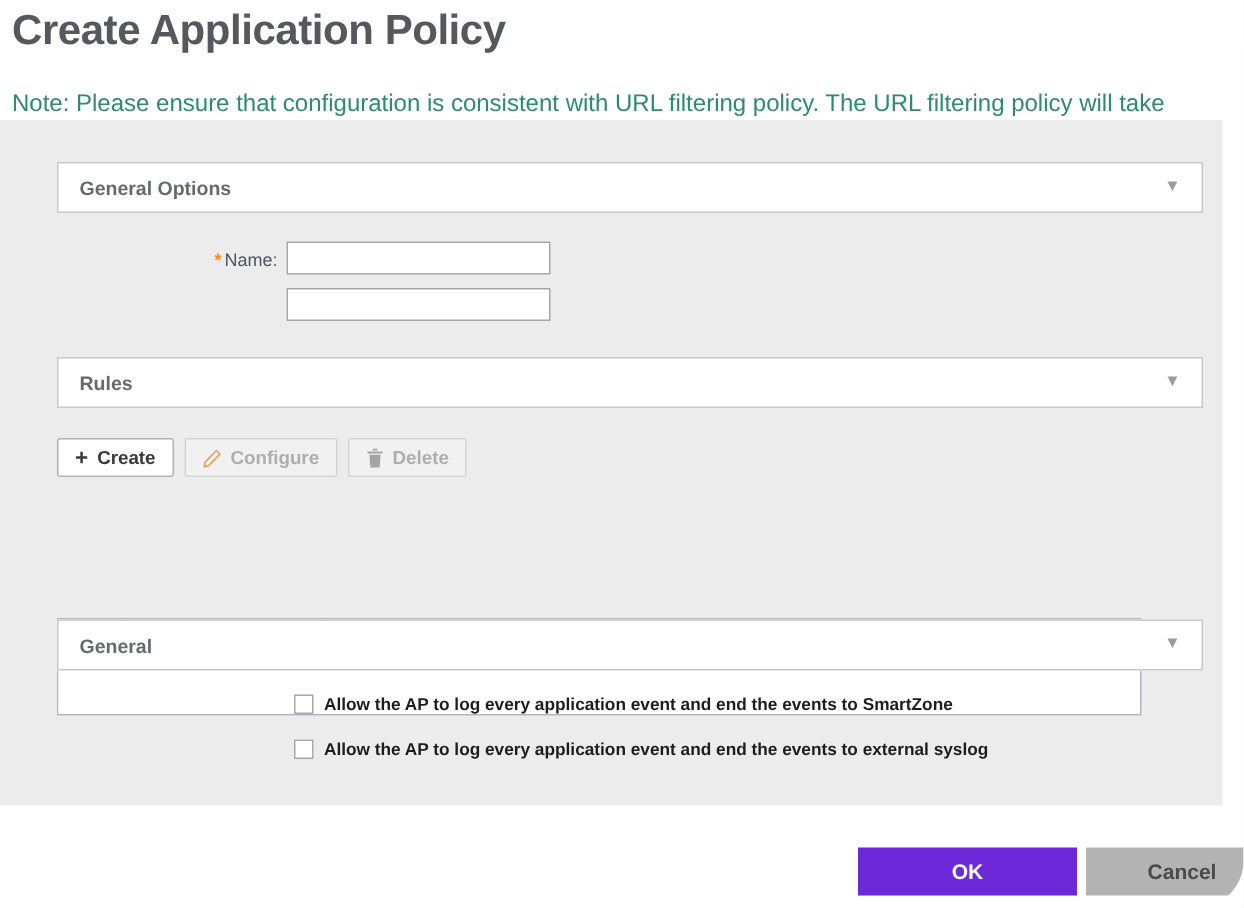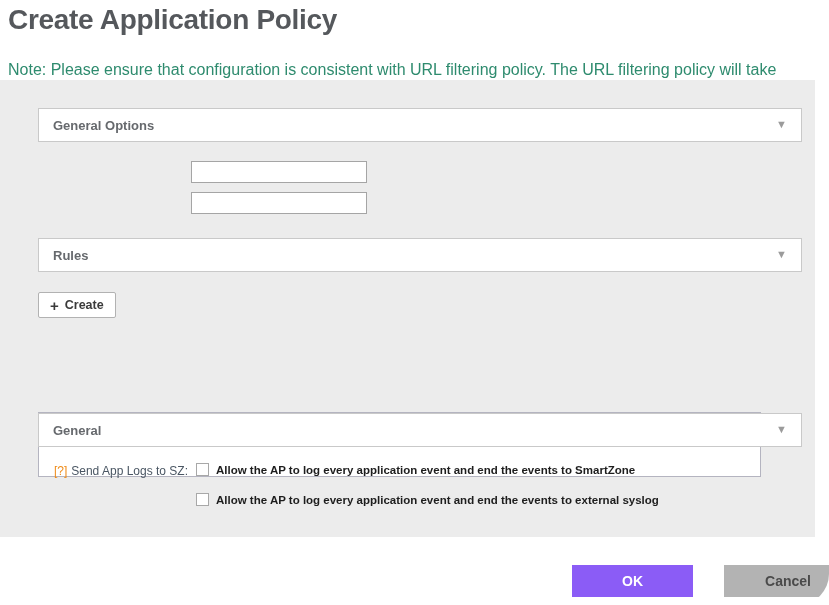--- a/index.html
+++ b/index.html
@@ -74,51 +74,68 @@
   }
   .cb-text {
     position:absolute; left:216px; font-size:11.5px; font-weight:bold; color:#1d1d1d;
   }
   .footer-btn {
     position:absolute; top:565px; height:32px; border:none;
     display:flex; align-items:center; justify-content:center;
     font-size:14px; font-weight:bold; cursor:pointer;
     font-family:"Liberation Sans",sans-serif;
   }
-  .btn-ok { left:572px; width:121px; background:#8b5cf6; color:#ffffff; }
+  .btn-ok { left:572px; width:146px; background:#6d28d9; color:#ffffff; }
   .btn-cancel { left:684px; width:128px; background:#b3b3b3; color:#4a4a4a;margin-left:40px; }
 </style>
 </head>
 <body>
 
 <div class="screen">
 
   <div class="page-title">Create Application Policy</div>
   <div class="note">Note: Please ensure that configuration is consistent with URL filtering policy. The URL filtering policy will take precedence.</div>
 
   <div class="panel">
 
     <div class="section-hd" style="top:28px">
       <span class="t">General Options</span>
       <span class="arrow">▼</span>
     </div>
 
+    <div class="flabel" style="top:86px"><span class="req">*</span><span>Name:</span></div>
     <input class="tinput" style="top: 81px;" type="text" value="">
 
     <input class="tinput" style="top: 112px;" type="text" value="">
 
     <div class="section-hd" style="top:158px">
       <span class="t">Rules</span>
       <span class="arrow">▼</span>
     </div>
 
     <div class="toolbar" style="top:212px">
       <div class="btn btn-create">
         <span class="plus-ic">+</span>
         <span>Create</span>
+      </div>
+      <div class="btn btn-disabled">
+        <span style="display:inline-flex">
+          <svg width="13" height="13" viewBox="0 0 16 16">
+              <path d="M11.3 1.8l2.9 2.9L5.1 14.1l-3.6.7.7-3.6z" fill="none" stroke="#e0a868" stroke-width="1.5"></path>
+            </svg>
+        </span>
+        <span>Configure</span>
+      </div>
+      <div class="btn btn-disabled">
+        <span style="display:inline-flex">
+          <svg width="12" height="13" viewBox="0 0 14 16">
+              <path fill="#a5a5a5" d="M5 0h4v1.6H5zM0.8 2.4h12.4V4H0.8zM2.4 5.2h9.2l-.8 10.4H3.2z"></path>
+            </svg>
+        </span>
+        <span>Delete</span>
       </div>
     </div>
 
     <div class="rtable">
       <div class="rtable-hd">
         <div class="hcell hcell-num">
           <span>#</span>
         </div>
         <div class="hcell hcell-type">
           <span>Rule Type</span>
@@ -129,21 +146,20 @@
         </div>
       </div>
       <div class="rtable-body"></div>
     </div>
 
     <div class="section-hd" style="top:333px">
       <span class="t">General</span>
       <span class="arrow">▼</span>
     </div>
 
-    <div class="log-label" style="top:384px"><span class="help-mark">[?]</span><span>Send App Logs to SZ:</span></div>
     <input class="cb" style="top: 383px;" type="checkbox">
     <div class="cb-text" style="top:384px">Allow the AP to log every application event and end the events to SmartZone</div>
 
     <input class="cb" style="top: 413px;" type="checkbox">
     <div class="cb-text" style="top:414px">Allow the AP to log every application event and end the events to external syslog</div>
 
   </div>
 
   <button class="footer-btn btn-ok">OK</button>
   <button class="footer-btn btn-cancel">Cancel</button>

